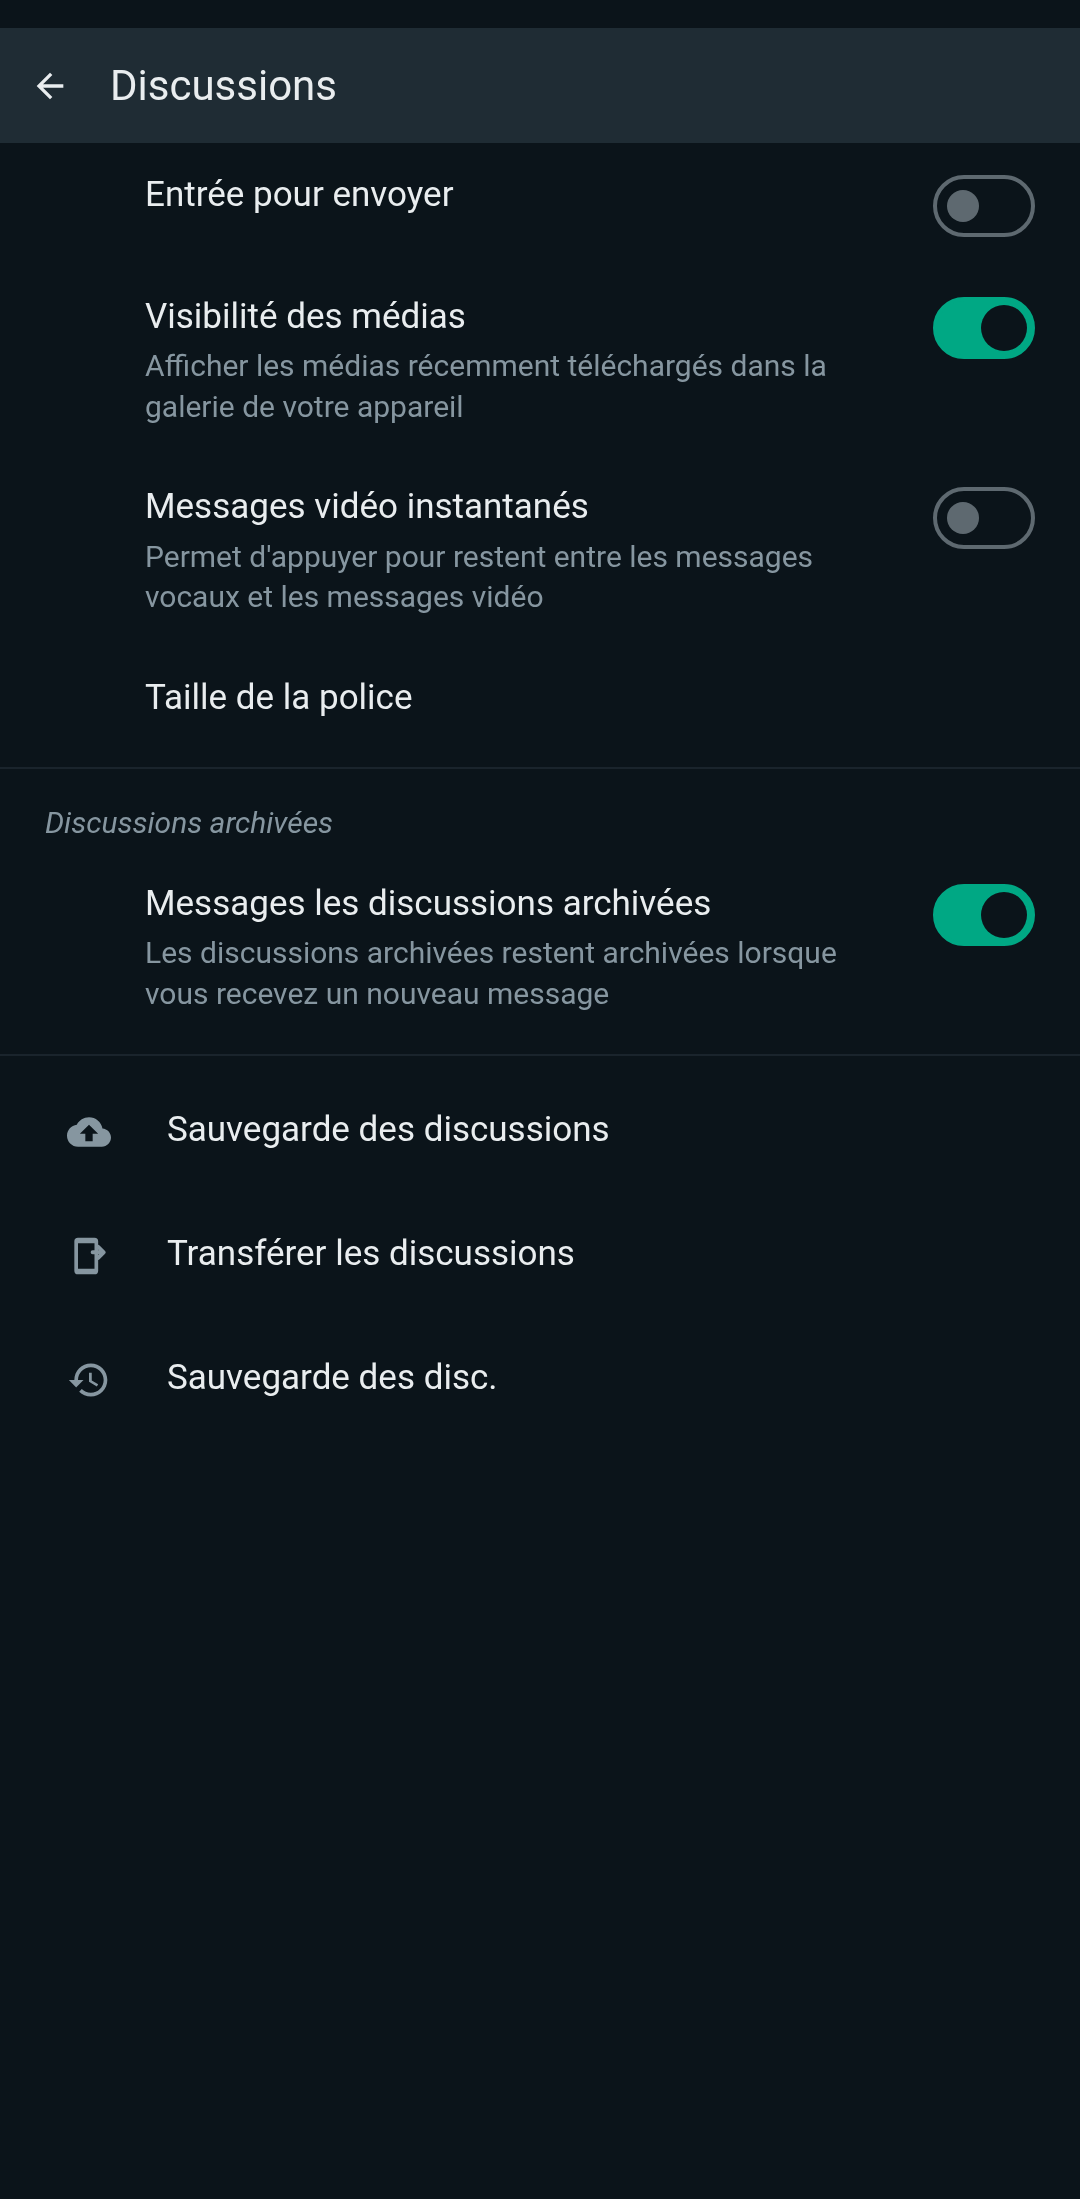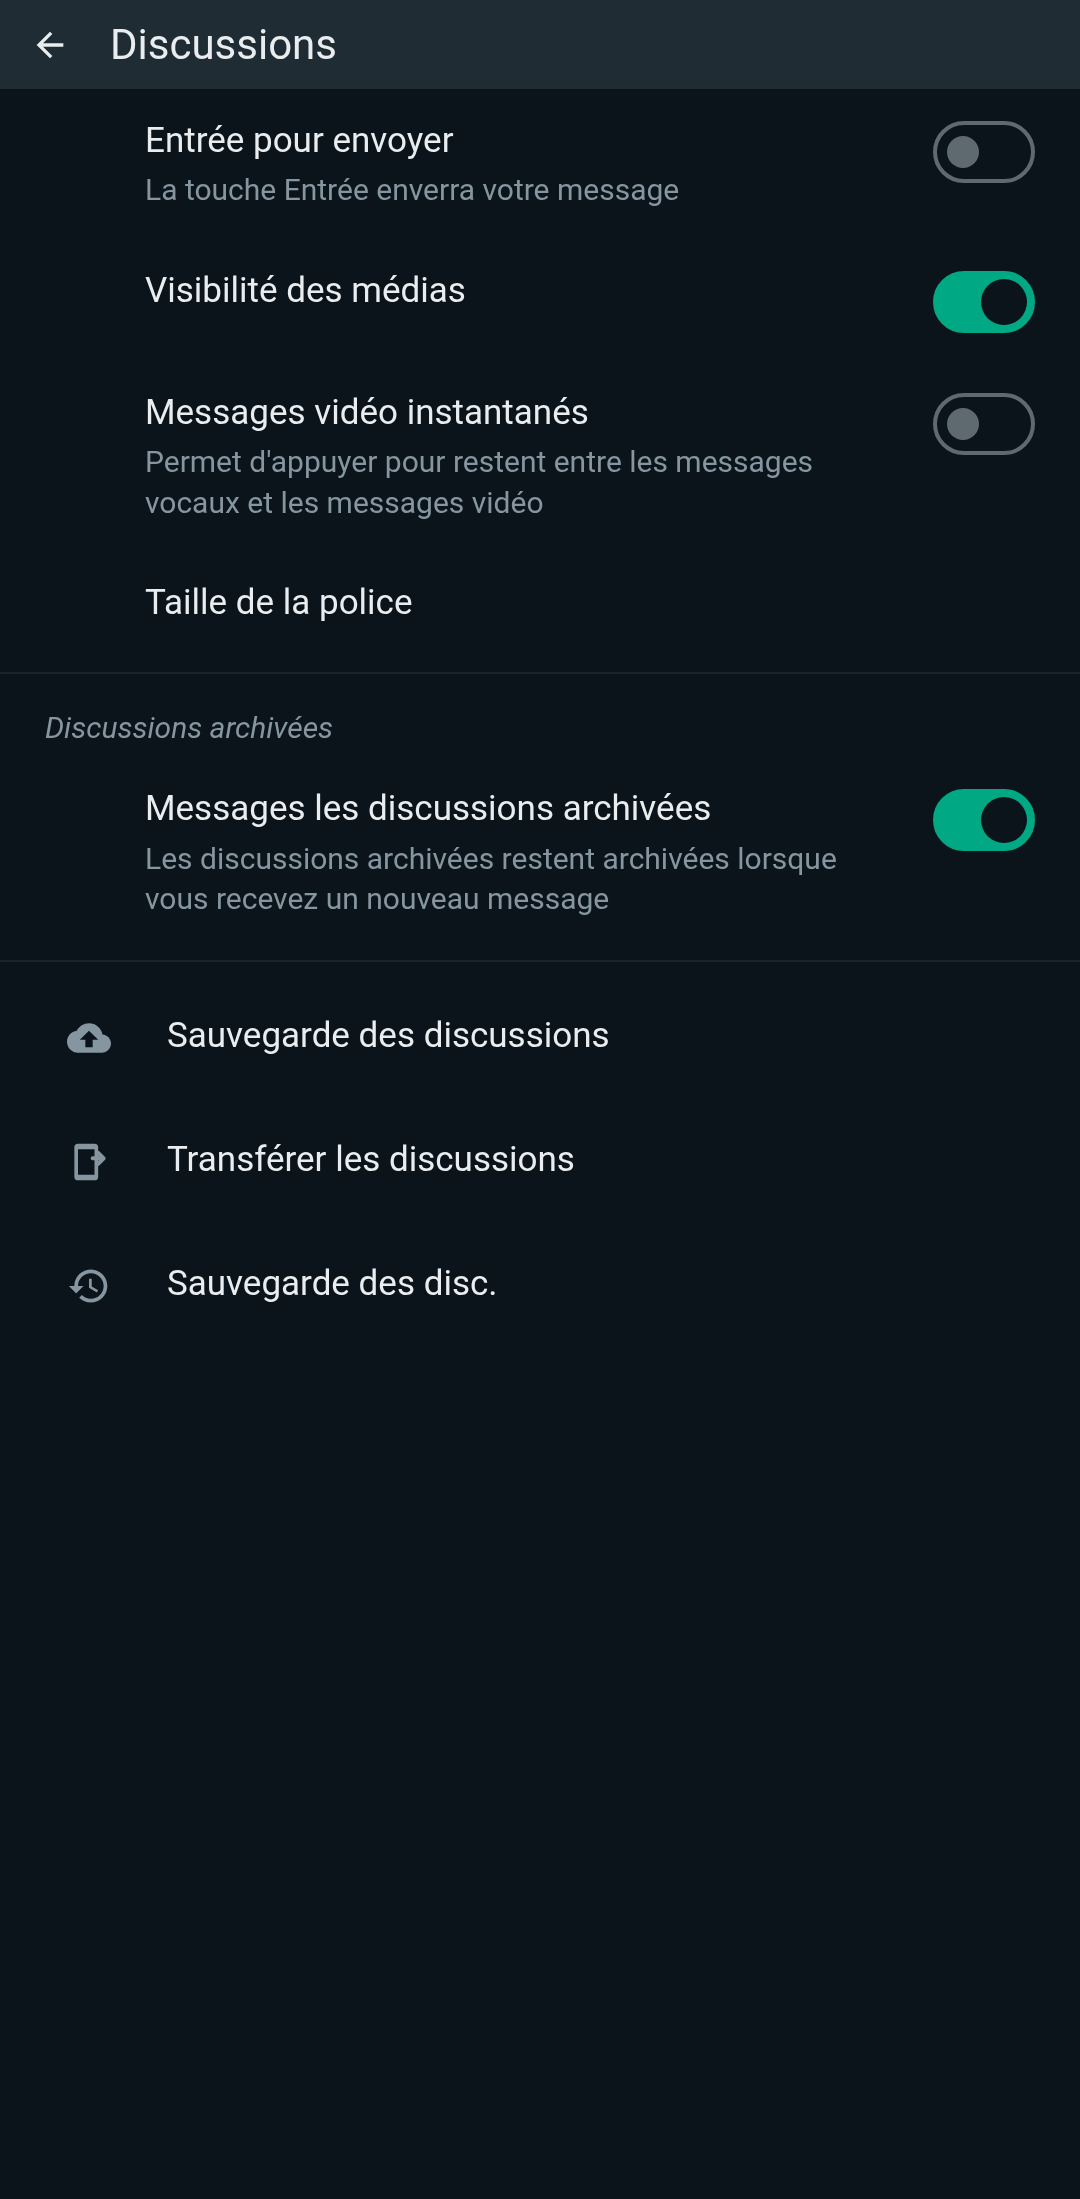--- a/index.html
+++ b/index.html
@@ -12,25 +12,26 @@
       width: 1080px;
       height: 2199px;
       background: #0b141a;
       font-family: -apple-system, BlinkMacSystemFont, 'Segoe UI', Roboto, Helvetica, Arial, sans-serif;
       color: #e9edef;
       overflow: hidden;
     }
     
     .header {
       background: #1f2c34;
-      height: 89px;
+      height: 115px;
       display: flex;
       align-items: center;
       padding: 0 30px;
       gap: 40px;
+      margin-top: 28px;
     }
     
     .back-button {
       display: flex;
       align-items: center;
       justify-content: center;
       cursor: pointer;
     }
     
     .back-arrow {
@@ -164,30 +165,30 @@
     </svg>
   </div>
   <div class="header-title">Discussions</div>
 </div>
 
 <div class="content">
 
   <div class="setting-item">
     <div class="setting-text">
       <div class="setting-title">Entrée pour envoyer</div>
-      <div class="setting-subtitle">La touche Entrée enverra votre message</div>
     </div>
     <div class="toggle off">
       <div class="toggle-knob"></div>
     </div>
   </div>
 
   <div class="setting-item">
     <div class="setting-text">
       <div class="setting-title">Visibilité des médias</div>
+      <div class="setting-subtitle">Afficher les médias récemment téléchargés dans la galerie de votre appareil</div>
     </div>
     <div class="toggle on">
       <div class="toggle-knob"></div>
     </div>
   </div>
 
   <div class="setting-item">
     <div class="setting-text">
       <div class="setting-title">Messages vidéo instantanés</div>
       <div class="setting-subtitle">Permet d'appuyer pour restent entre les messages vocaux et les messages vidéo</div>

